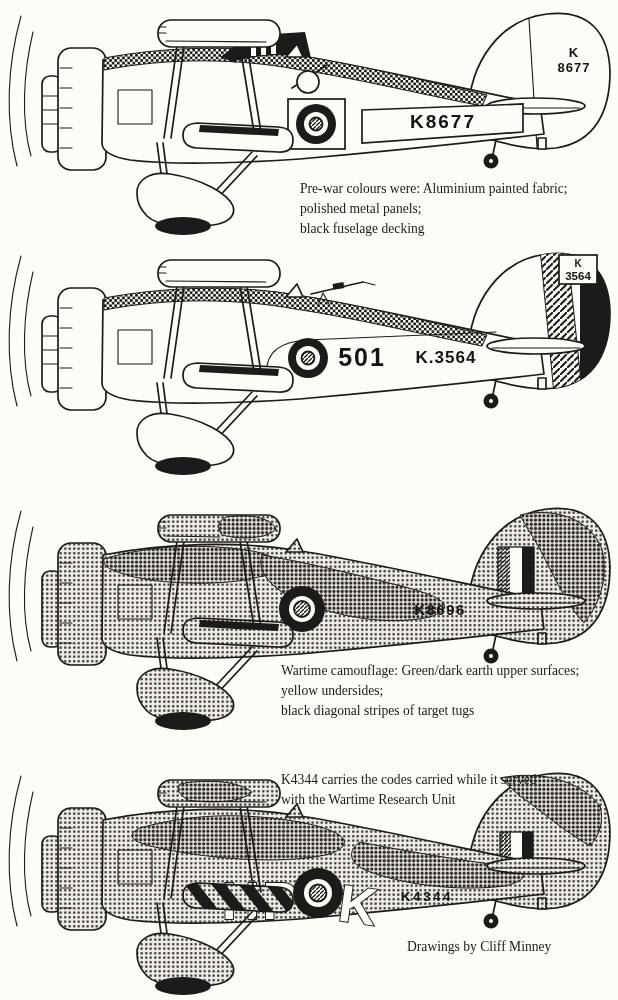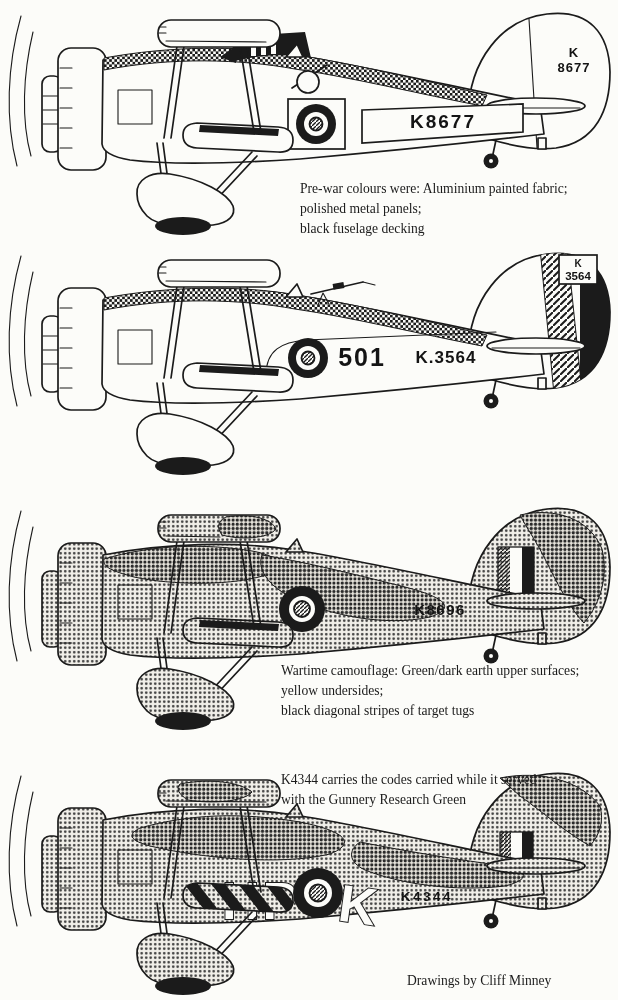--- a/index.html
+++ b/index.html
@@ -260,18 +260,18 @@
 </div>
 
 <div class="cap" style="left:281px;top:661px;">
   <span>Wartime camouflage: Green/dark earth upper surfaces;</span>
   <span>yellow undersides;</span>
   <span>black diagonal stripes of target tugs</span>
 </div>
 
 <div class="cap" style="left:281px;top:770px;">
   <span>K4344 carries the codes carried while it served</span>
-  <span>with the Gunnery Research Green</span>
-</div>
-
-<div class="attrib" style="left:407px;top:973px;">Drawings by Cliff Minney</div>
+  <span>with the Wartime Research Unit</span>
+</div>
+
+<div class="attrib" style="left:407px;top:939px;">Drawings by Cliff Minney</div>
 
 </div>
 
 </body></html>

